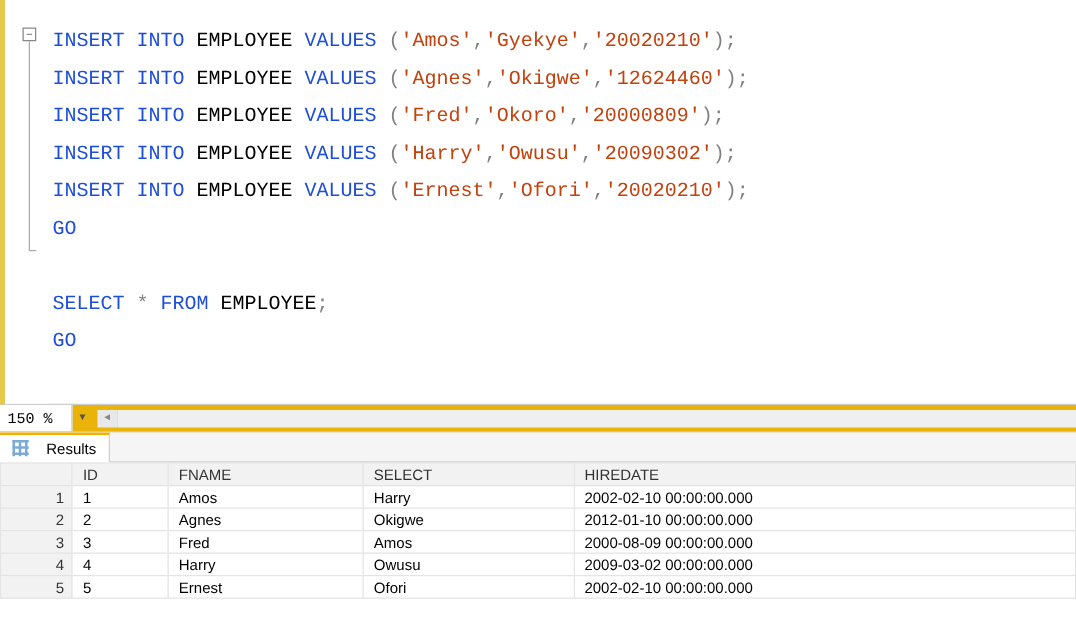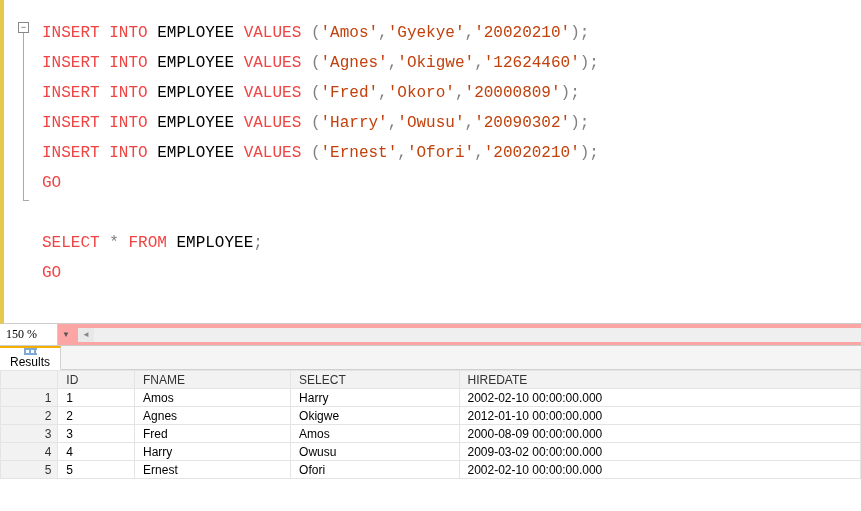--- a/index.html
+++ b/index.html
@@ -56,32 +56,32 @@
     left: 19px;
     width: 6px;
     height: 1px;
     background: #aaa;
   }
   .code {
     padding: 18px 0 0 4px;
     line-height: 30px;
     white-space: pre;
   }
-  .kw { color: #ef4444; }
+  .kw { color: #1d4ed8; }
   .id { color: #000; text-align: right; }
   .str { color: #c2410c; }
   .pn { color: #808080; }
 
   .zoom-row {
     display: flex;
     align-items: center;
     height: 22px;
     border-bottom: 1px solid #ccc;
-    background: #fca5a5;
-    font-family: Liberation Serif, serif;
+    background: #eab308;
+    font-family: Liberation Mono, monospace;
     font-size: 12px;
   }
   .zoom-box {
     width: 58px;
     padding-left: 6px;
     border-right: 1px solid #ccc;
     height: 100%;
     display: flex;
     align-items: center;
     background: #fff;
@@ -123,25 +123,24 @@
     display: flex;
     height: 24px;
     background: #f5f5f5;
     border-bottom: 1px solid #d0d0d0;
     font-family: 'Segoe UI', Tahoma, sans-serif;
     font-size: 12px;
   }
   .tab {
     display: flex;
     align-items: center;
-    gap: 0;
+    gap: 14px;
     padding: 0 10px;
     border-right: 1px solid #d0d0d0;
     cursor: pointer;
-    flex-direction: column;
   }
   .tab.active {
     background: #fff;
     border-top: 2px solid #f4b000;
     border-bottom: 1px solid #fff;
     margin-bottom: -1px;
   }
   .tab-icon {
     width: 13px;
     height: 13px;

